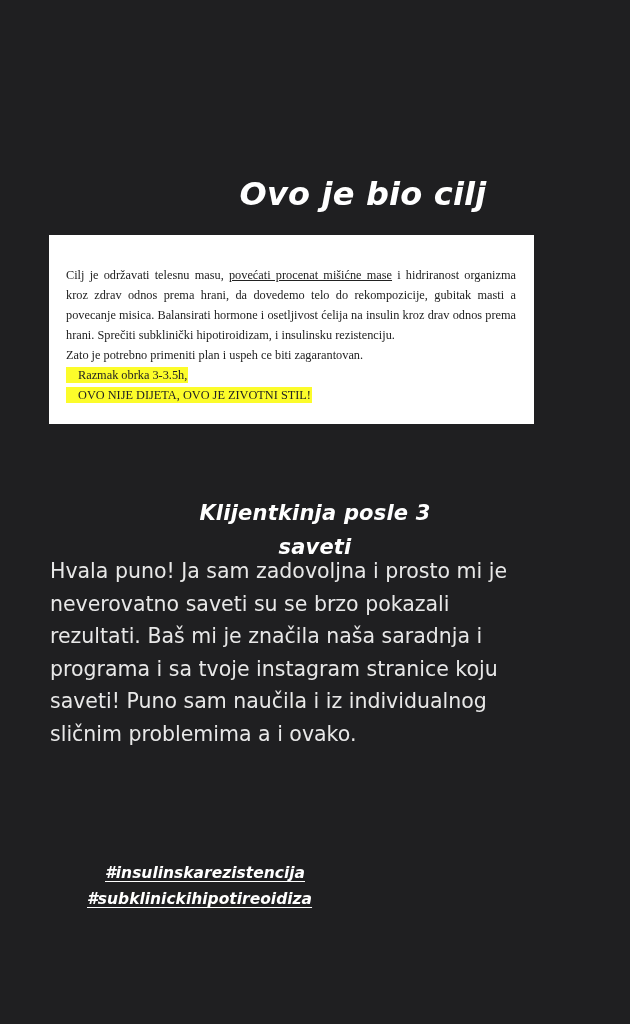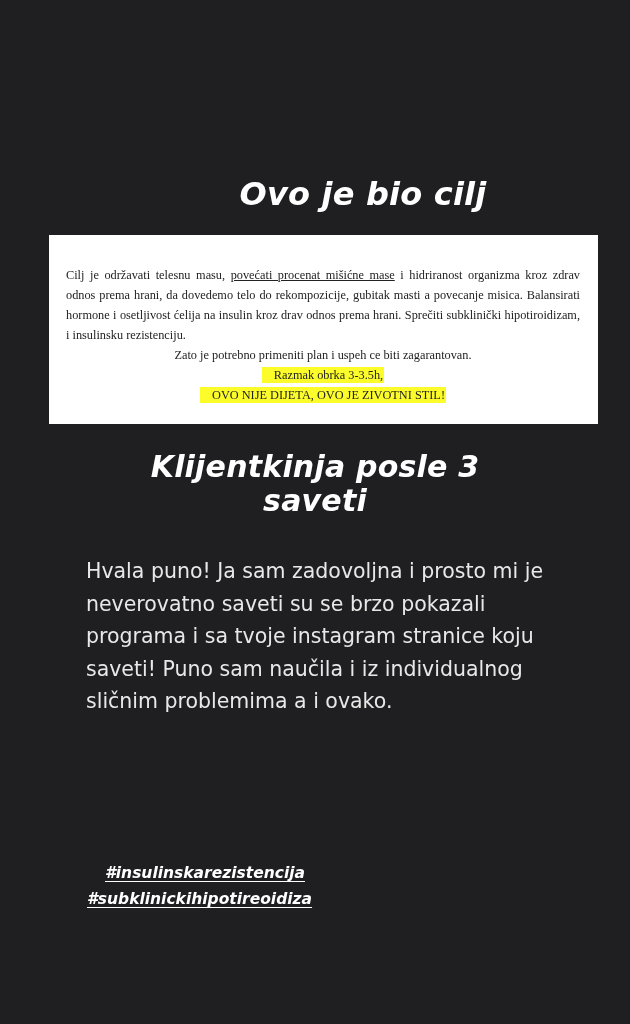--- a/index.html
+++ b/index.html
@@ -26,56 +26,55 @@
     color: #ffffff;
     letter-spacing: 0.2px;
   }
   #goal-heading {
     top: 172px;
     font-size: 32px;
     line-height: 44px;
     padding-left: 48px;
   }
   #client-heading {
-    top: 450px;
-    font-size: 30px;
+    top: 496px;
+    font-size: 21px;
     line-height: 34px;
   }
   .doc-card {
     position: absolute;
     left: 49px;
     top: 235px;
-    width: 549px;
+    width: 485px;
     height: 189px;
     background: #ffffff;
     box-sizing: border-box;
     padding: 30px 18px 0 17px;
     color: #222222;
     font-family: "Liberation Serif", serif;
     font-size: 12.3px;
     line-height: 20px;
   }
-  .doc-card p { margin: 0; text-align: center; }
+  .doc-card p { margin: 0; }
   .doc-card .justify { text-align: justify; text-align-last: auto; }
   .u { text-decoration: underline; }
   .hl {
     background: #fcfc2a;
     padding: 1px 1px 1px 12px;
   }
   .testimonial {
     position: absolute;
     left: 50px;
     top: 555px;
     width: 545px;
     font-family: "DejaVu Sans", sans-serif;
     font-size: 20.5px;
     line-height: 32.5px;
     color: #e8e8e8;
     font-weight: normal;
-    margin-left: 36px;
   }
   .hashtags {
     position: absolute;
     left: 43px;
     top: 860px;
     font-family: "DejaVu Sans", sans-serif;
     font-weight: bold;
     font-style: italic;
     font-size: 15.5px;
     line-height: 26px;
@@ -102,20 +101,21 @@
 </div>
 
 <div id="client-heading" class="heading">
   <div>Klijentkinja posle 3</div>
   <div>saveti</div>
 </div>
 
 <div class="testimonial">
   <div>Hvala puno! Ja sam zadovoljna i prosto mi je</div>
   <div>neverovatno saveti su se brzo pokazali</div>
+  <div>rezultati. Baš mi je značila naša saradnja i</div>
   <div>programa i sa tvoje instagram stranice koju</div>
   <div>saveti! Puno sam naučila i iz individualnog</div>
   <div>sličnim problemima a i ovako.</div>
 </div>
 
 <div class="hashtags">
   <a class="hashtag first">#insulinskarezistencija</a>
   <a class="hashtag">#subklinickihipotireoidiza</a>
 </div>
 

